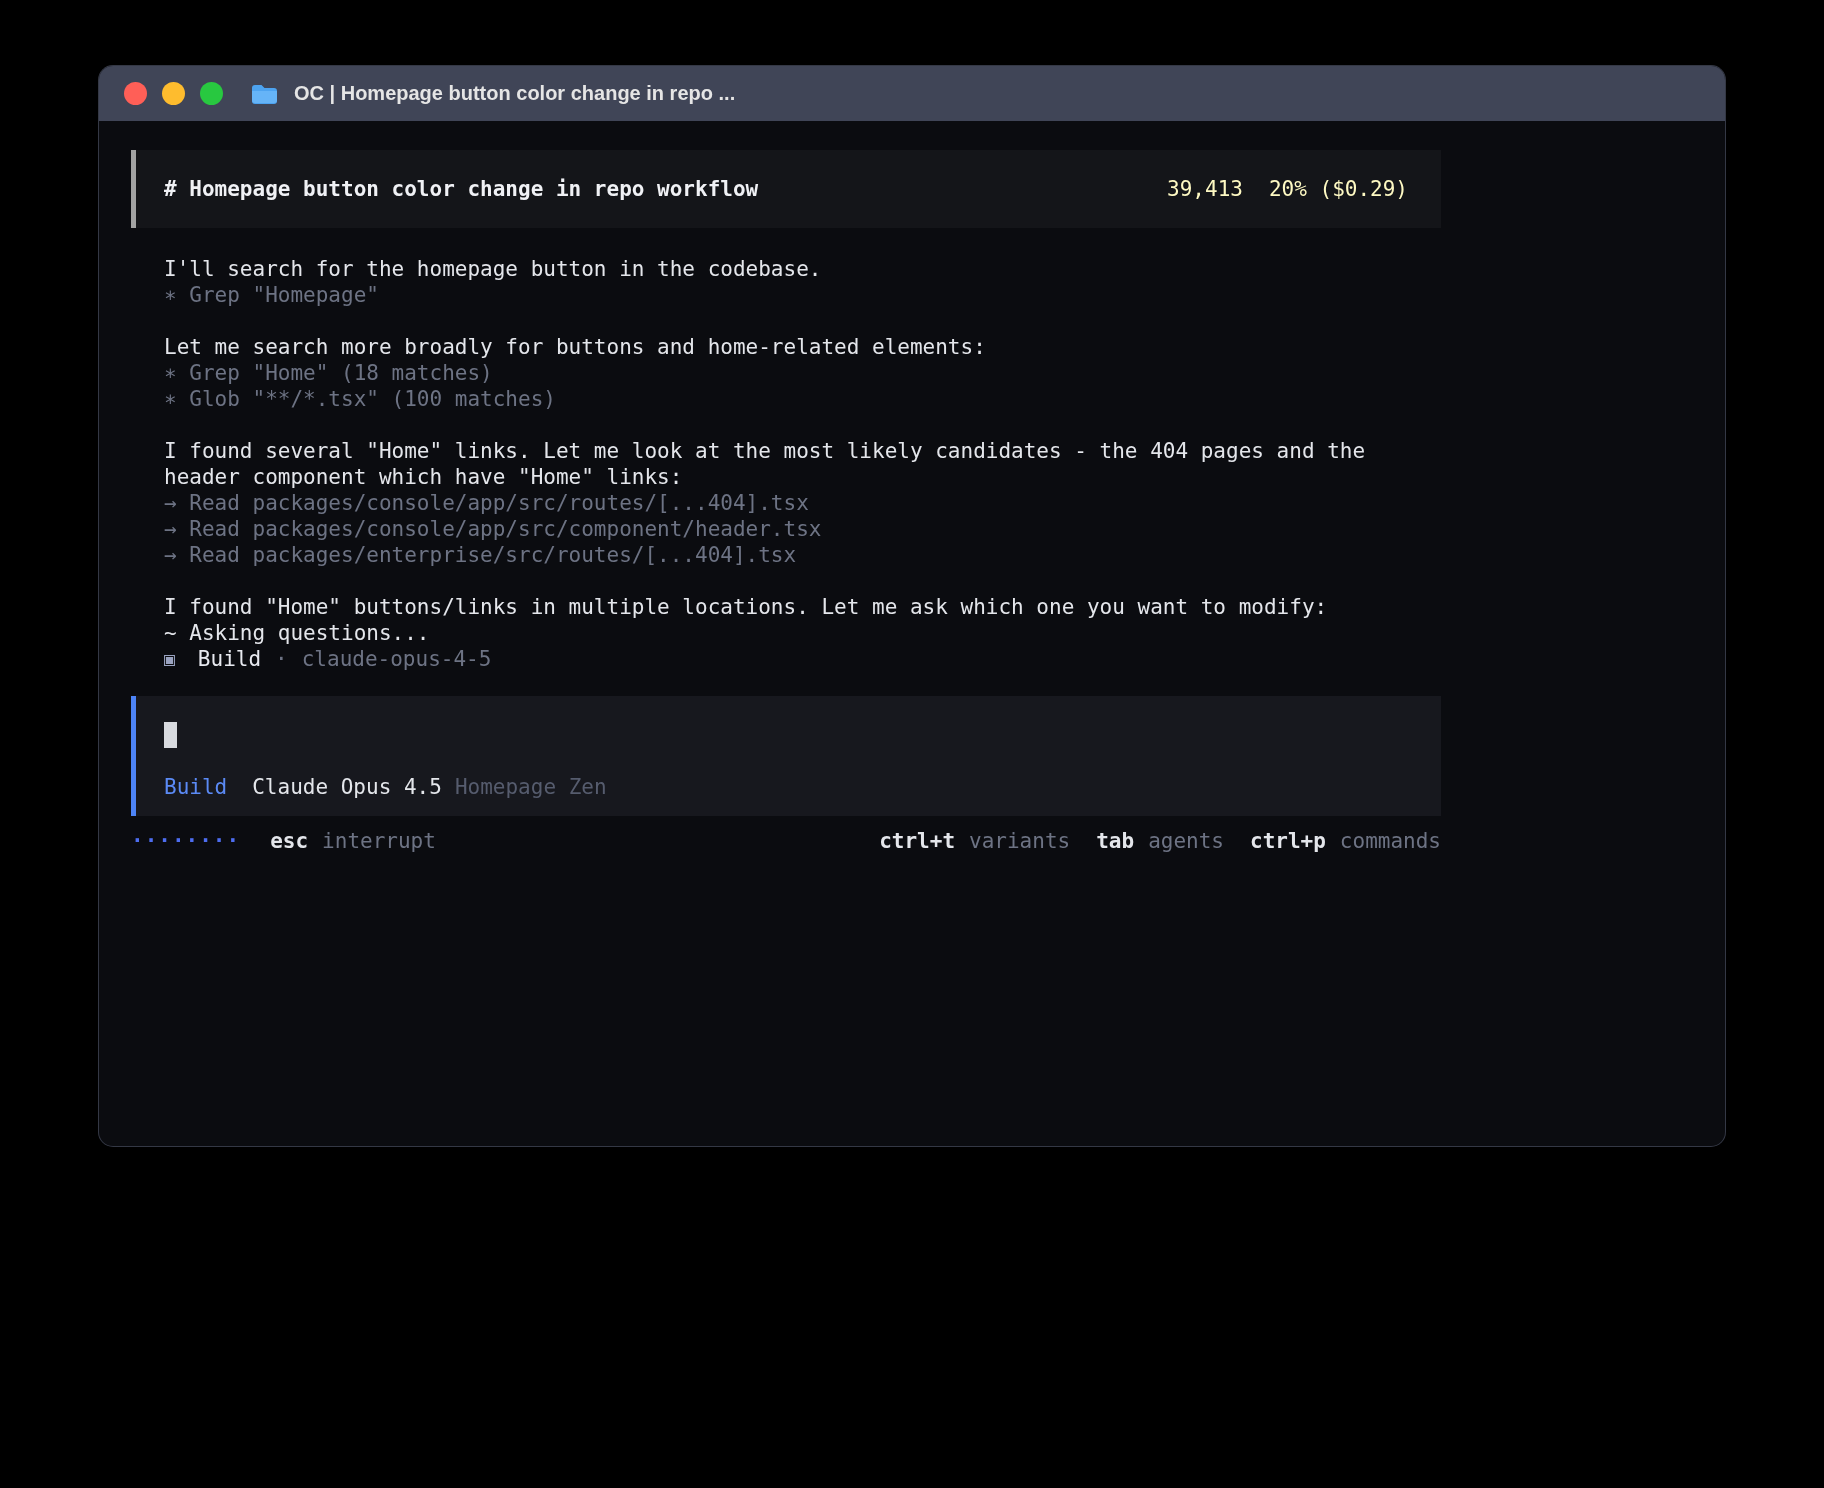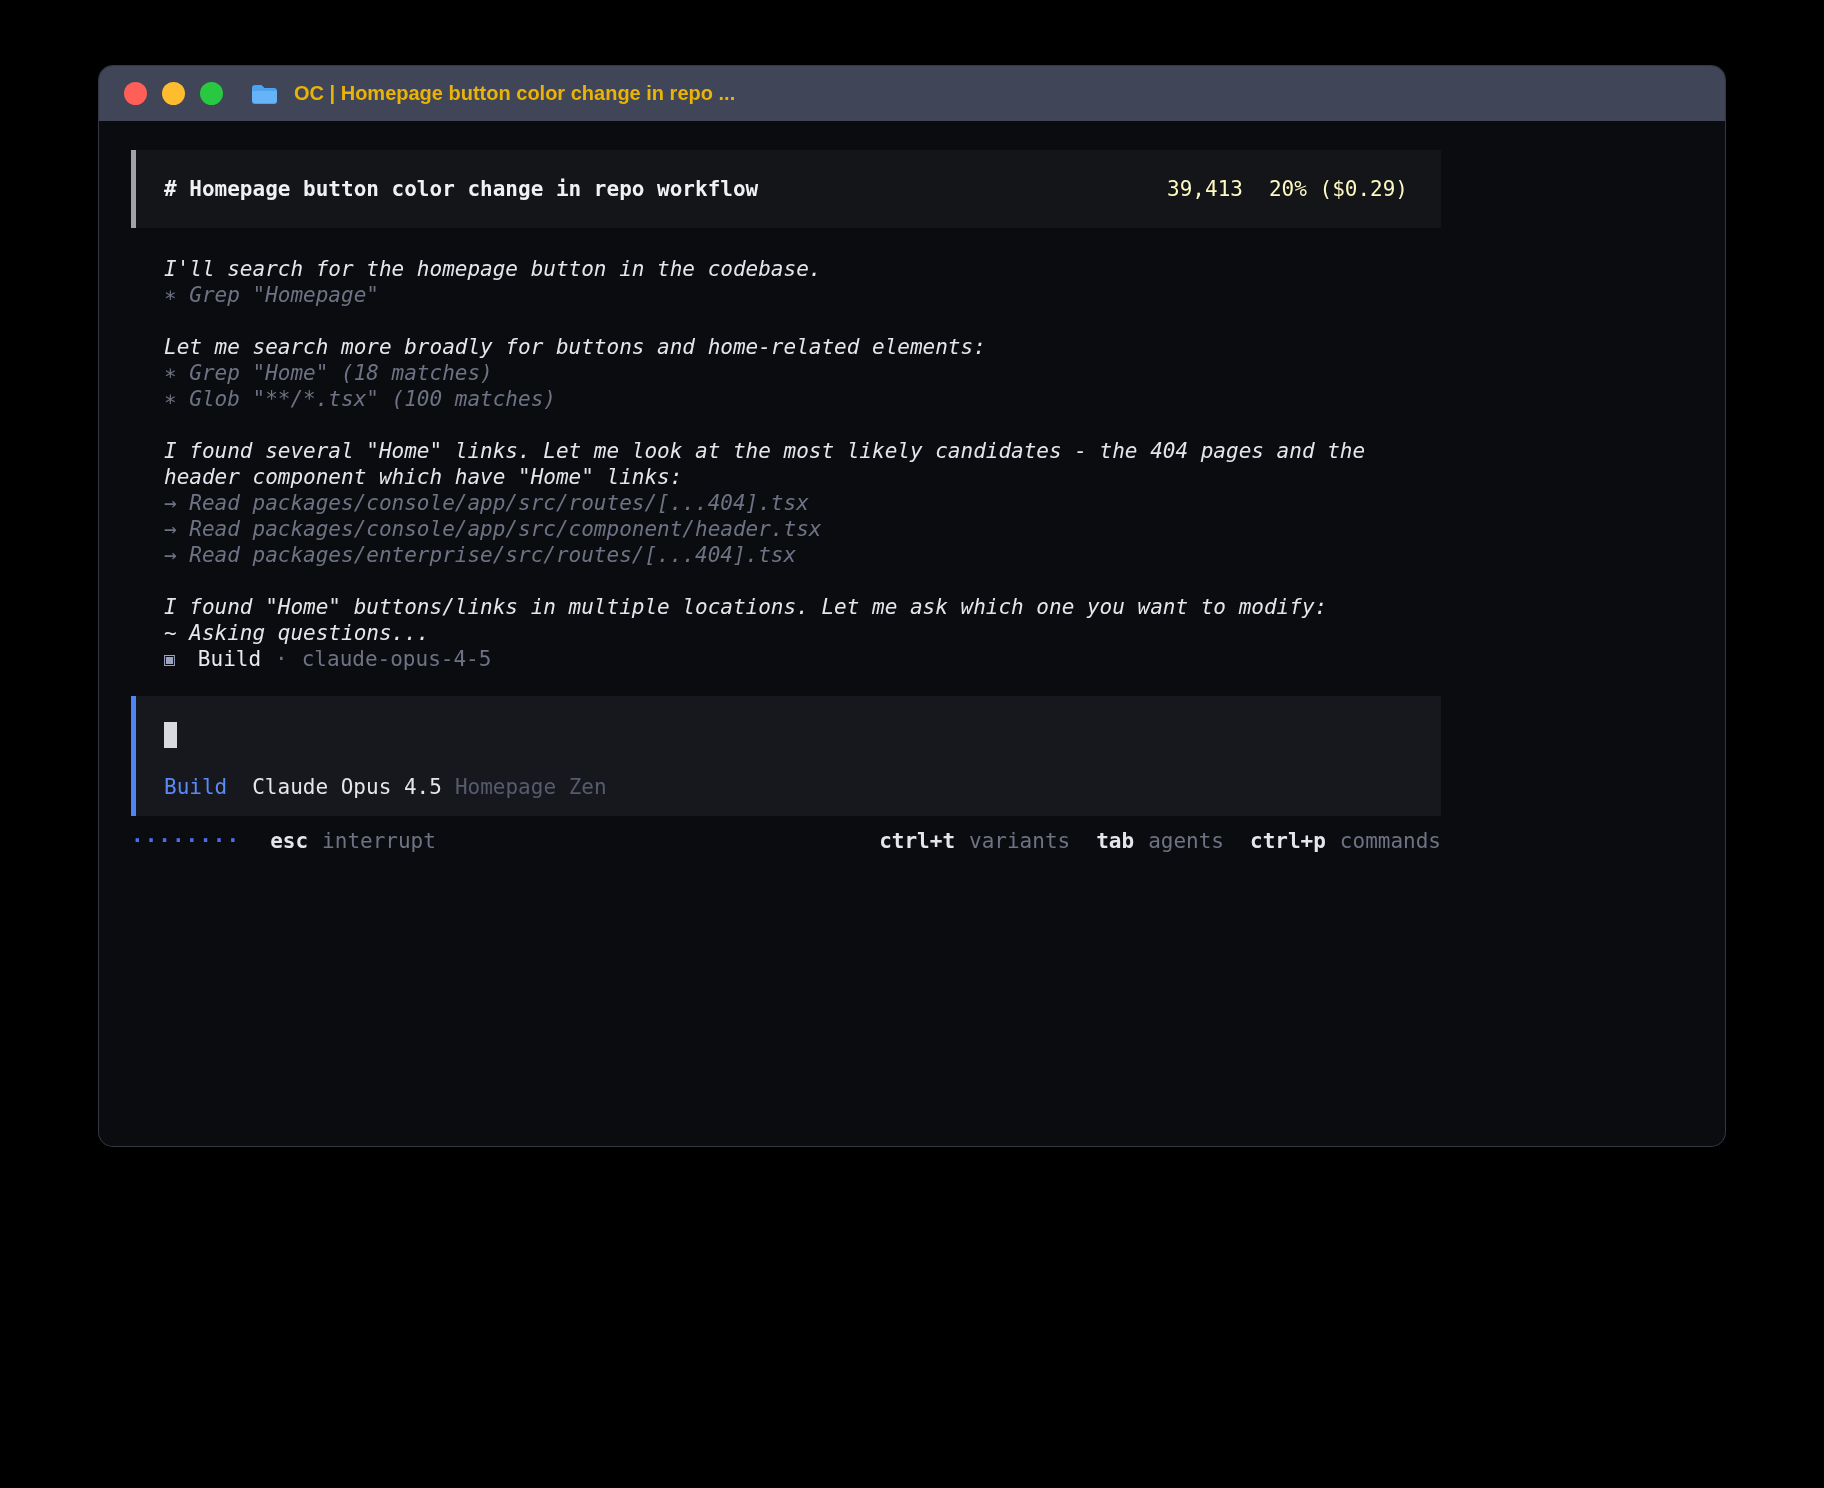--- a/index.html
+++ b/index.html
@@ -26,21 +26,21 @@
     padding:0 14px;
   }
   .lights { display:flex; gap:15px; margin-left:11px; }
   .light { width:23px; height:23px; border-radius:50%; display:inline-block; }
   .light.red    { background:#ff5f57; }
   .light.yellow { background:#febc2e; }
   .light.green  { background:#28c840; }
   .folder { margin-left:28px; display:flex; align-items:center; }
   .title {
     margin-left:16px;
-    color:#eab308;
+    color:#e5e5e5;
     font-family:"Liberation Sans", sans-serif;
     font-weight:bold;
     font-size:20px;
     white-space:nowrap;
   }
   .content { padding:29px 0 0 32px; font-size:21px; line-height:26px; color:#e4e6eb; }
   .block { width:1310px; }
   .header-block {
     background:#141519;
     border-left:5px solid #a3a3a3;
@@ -52,21 +52,21 @@
   .h-stats { display:flex; gap:26px; color:#fef9c3; white-space:pre; }
   .user-block {
     background:#1a1b21;
     border-left:5px solid #4d84f7;
     padding:23px 33px 23px 28px;
     color:#dfe2ea;
     margin-bottom:29px;
     white-space:pre;
   }
   .transcript { margin-left:33px; width:1277px; }
-  .msg { margin:0 0 26px 0;font-style:italic; }
+  .msg { margin:0 0 26px 0; }
   .line { margin:0; white-space:pre-wrap; }
   .dim  { color:#6d7384; }
   .dim2 { color:#565c6e; }
   .agent-line { display:flex; align-items:center; gap:14px; }
   .agent-icon { color:#9aa3c0; font-size:18px; margin-right:9px; }
   .agent-name { color:#e8eaf0; }
   .input-block {
     background:#17181e;
     border-left:5px solid #4d84f7;
     padding:26px 33px 16px 28px;

